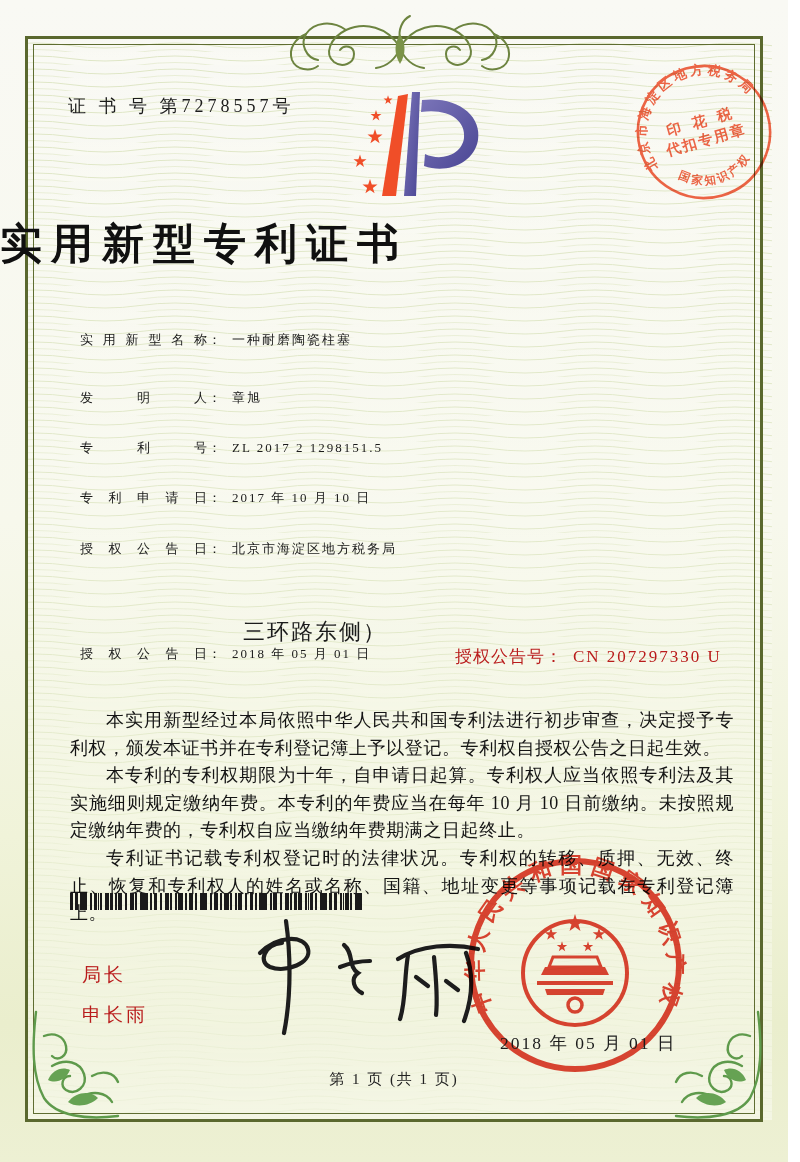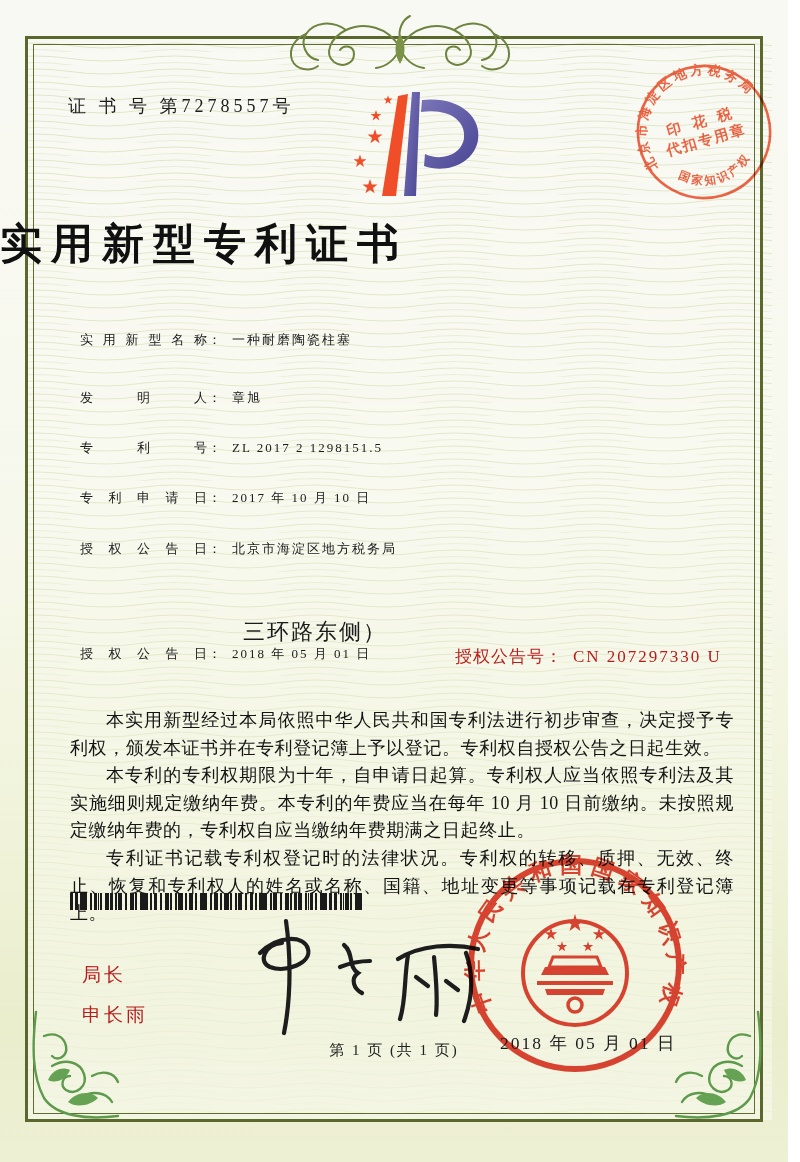--- a/index.html
+++ b/index.html
@@ -29,21 +29,21 @@
              repeating-linear-gradient(90deg,#1a1a1a 0 2px,rgba(0,0,0,0) 2px 5px),
              repeating-linear-gradient(90deg,#1a1a1a 0 1px,rgba(0,0,0,0) 1px 7px),
              repeating-linear-gradient(90deg,#1a1a1a 0 3px,rgba(0,0,0,0) 3px 12px);}
   .director{position:absolute;left:82px;top:962px;font-size:19px;color:#b91c1c;letter-spacing:3px;}
   .director div{margin-bottom:14px;}
   .sig{position:absolute;left:220px;top:915px;}
   .seal{position:absolute;left:462px;top:852px;mix-blend-mode:multiply;opacity:.93;}
   .seal-date{position:absolute;left:500px;top:1031px;font-size:17.5px;color:#1c1c1c;
              letter-spacing:2px;white-space:nowrap;}
   .tax-stamp{position:absolute;left:622px;top:50px;mix-blend-mode:multiply;opacity:.88;}
-  .footer{position:absolute;left:0;right:0;top:1041px;text-align:center;
+  .footer{position:absolute;left:0;right:0;top:1070px;text-align:center;
           font-size:15px;color:#222;letter-spacing:2px;}
   .logo{position:absolute;left:330px;top:78px;}
   .orn-top{position:absolute;left:280px;top:8px;}
   .orn-bl{position:absolute;left:22px;top:1006px;}
   .orn-br{position:absolute;left:662px;top:1006px;}
 </style>
 </head>
 <body>
 
 <div class="stage">

